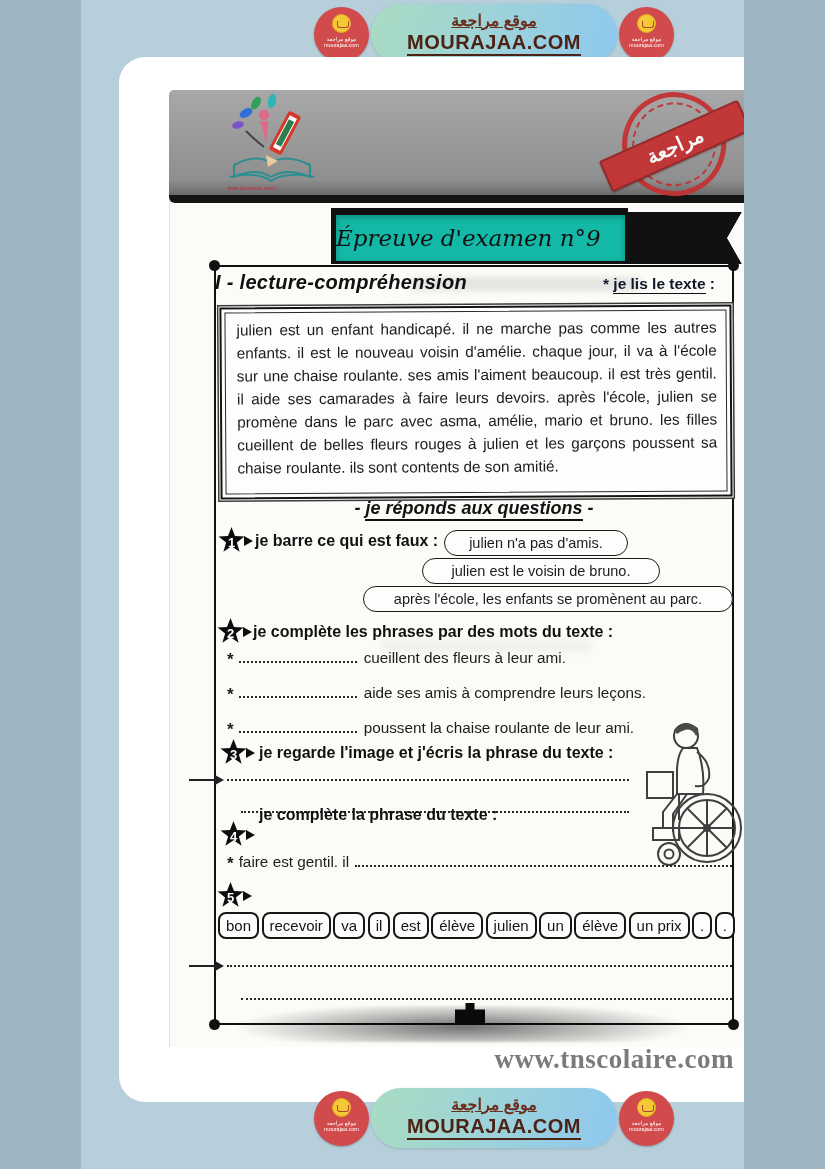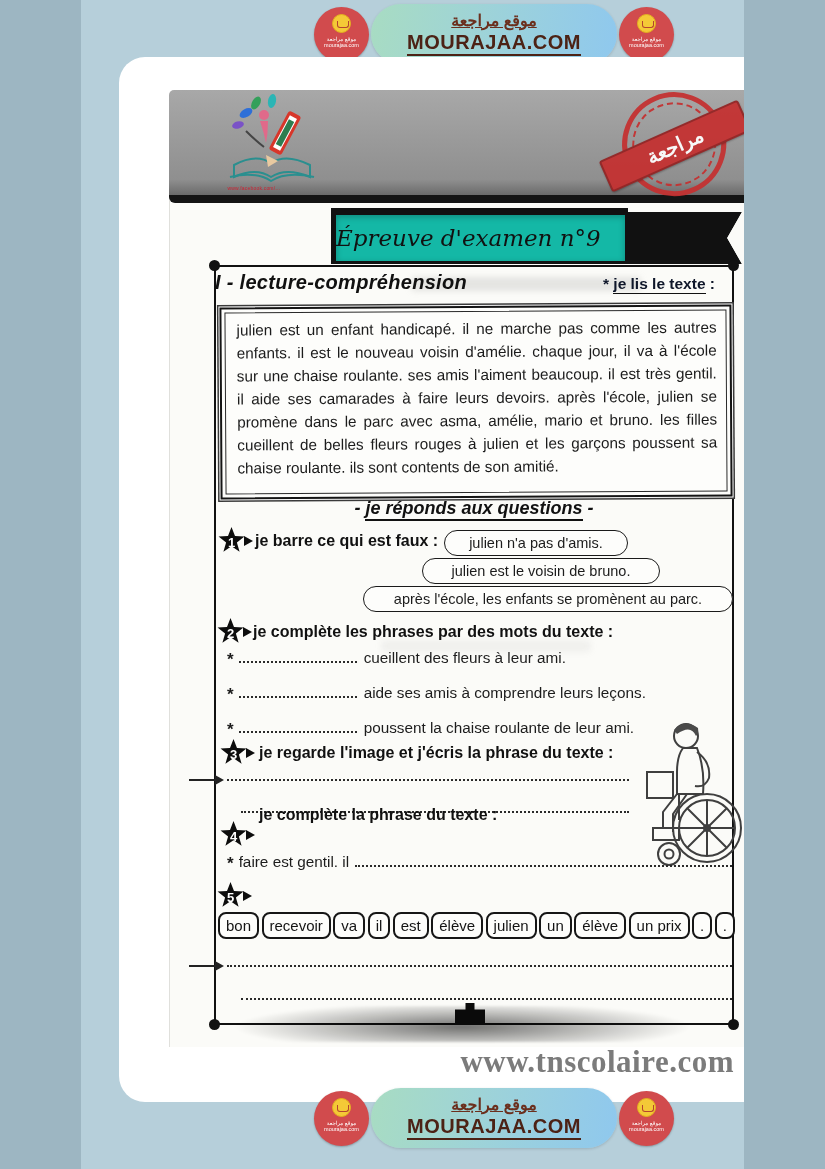--- a/index.html
+++ b/index.html
@@ -131,21 +131,21 @@
   .q4line .bullet { font-size:17px; font-weight:bold; margin-right:5px; position:relative; top:2px; }
   .q4line .grow { flex:1; border-bottom:2.2px dotted #2a2a2a; height:13px; margin-left:6px; }
 
   .blob { position:absolute; left:374px; top:1003px; width:30px; height:22px; background:#0a0a0a;
           clip-path:polygon(35% 0,65% 0,65% 30%,100% 30%,100% 100%,0 100%,0 30%,35% 30%); }
   .bshade { position:absolute; left:105px; top:1006px; width:576px; height:36px;
           background:radial-gradient(ellipse 55% 95% at 48% 58%, rgba(0,0,0,.55), rgba(0,0,0,0) 72%);
           filter:blur(1px); }
 
   .watermark { position:absolute; left:133px; top:1044px; width:520px; text-align:right;
-          font-family:"Liberation Serif", serif; font-weight:bold; font-size:31px;
+          font-family:"Liberation Serif", serif; font-weight:bold; font-size:27px;
           color:#7b7b7b; letter-spacing:.5px; }
 
   .bleed { position:absolute; background:rgba(150,150,150,.22); filter:blur(3px); border-radius:4px; }
 
   svg .ln { stroke:#3f3f3f; stroke-width:2; fill:none; }
 </style>
 </head>
 <body>
 
 <div class="page">

